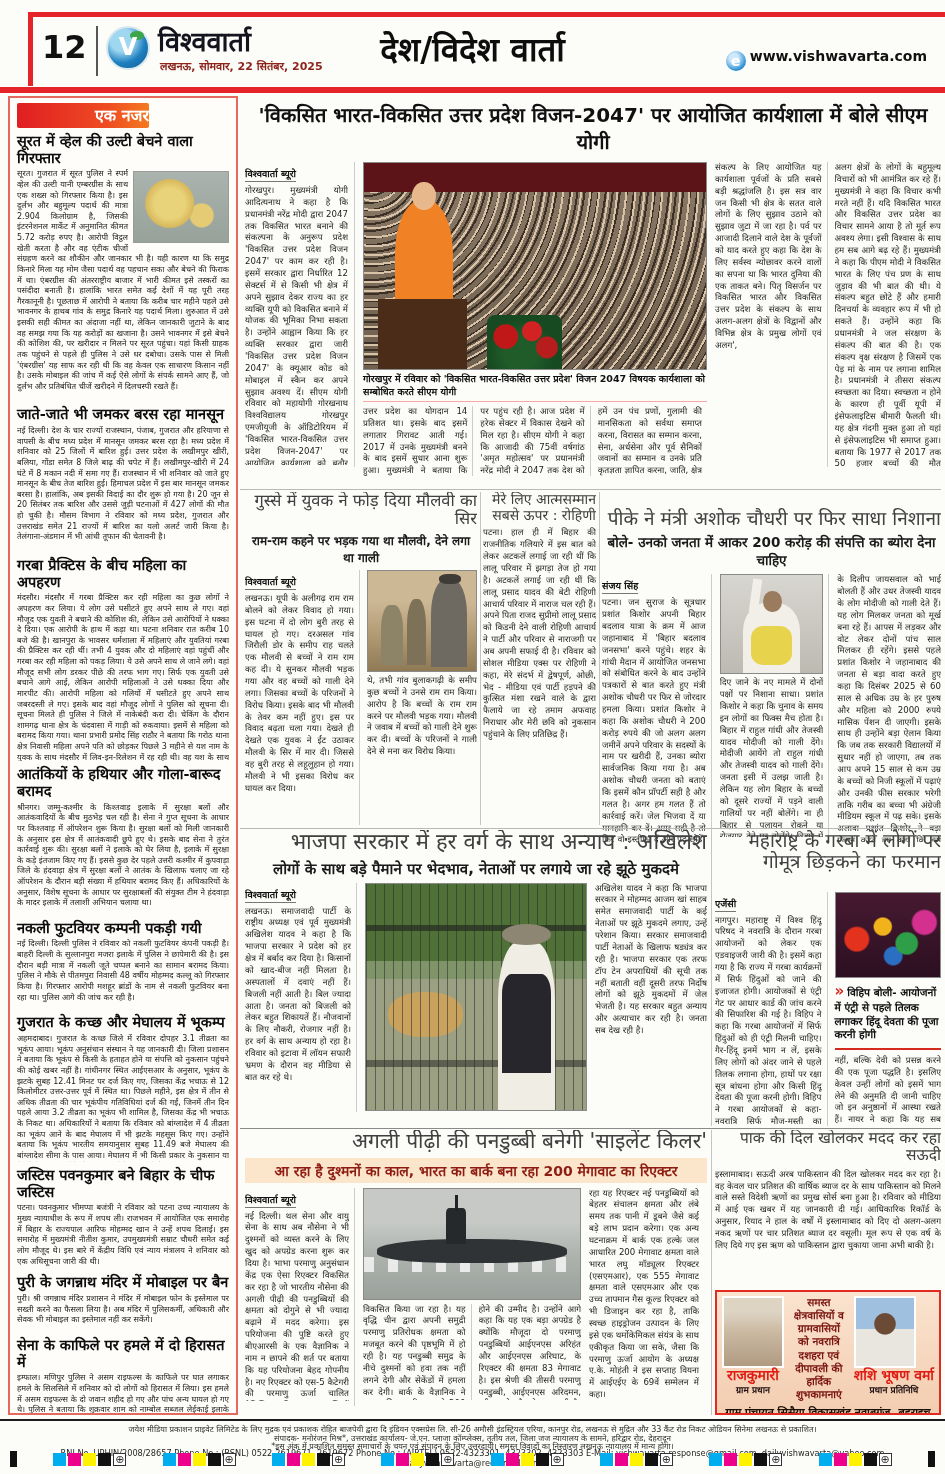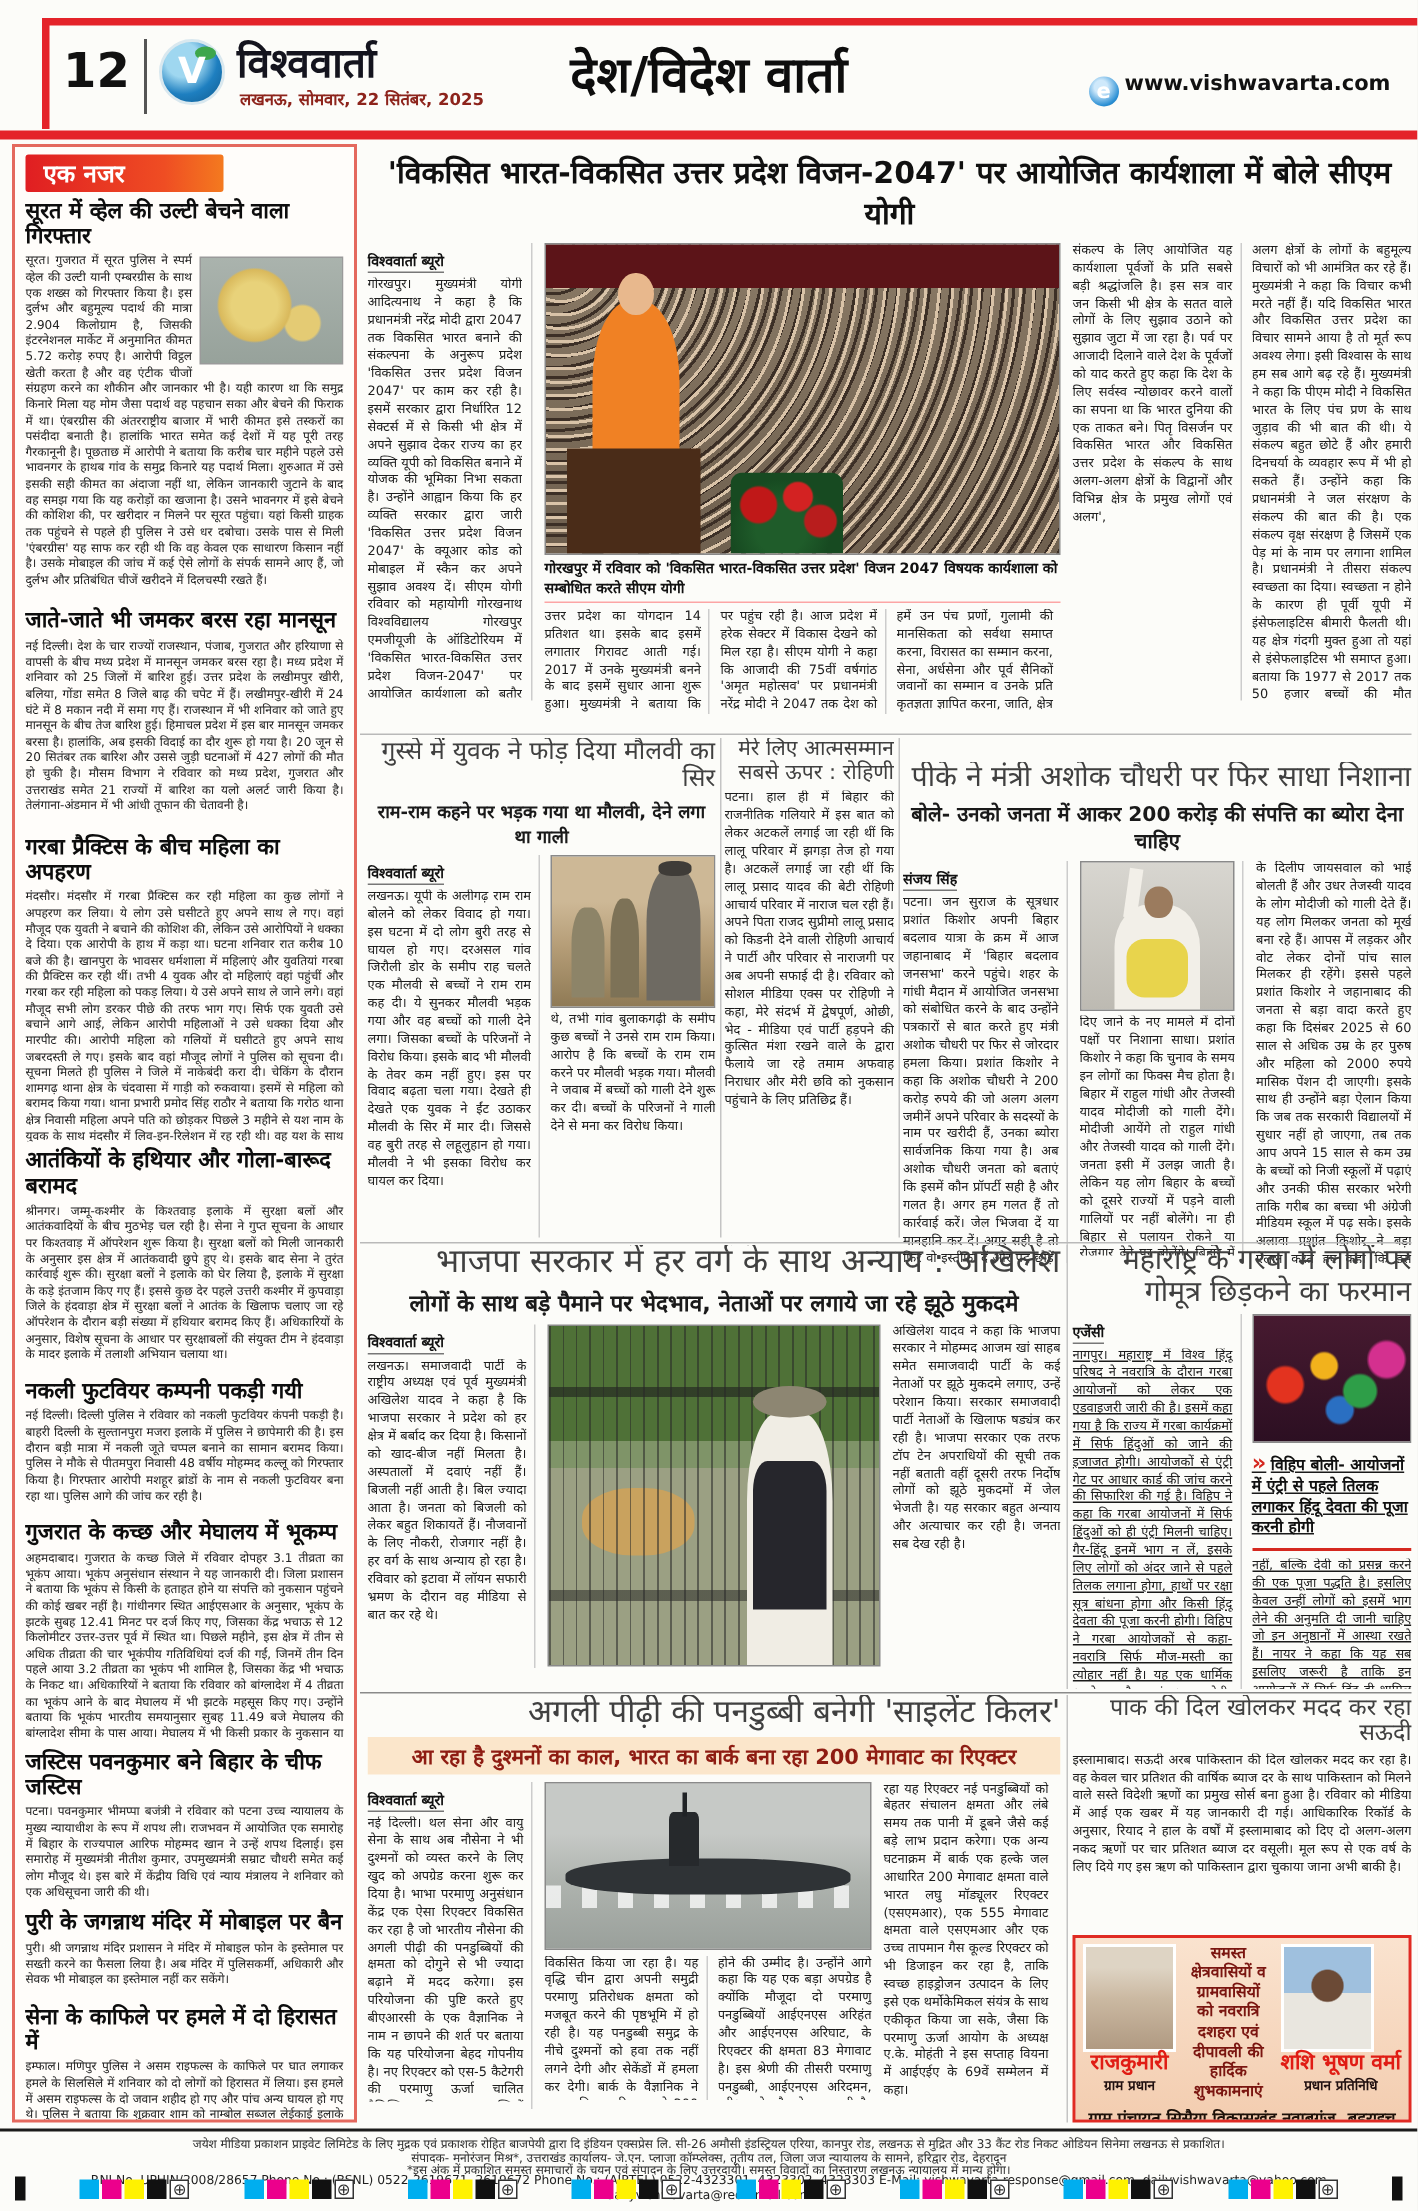--- a/index.html
+++ b/index.html
@@ -18,21 +18,21 @@
   .hdr-date { position:absolute; left:160px; top:58px; font-size:11px; font-weight:bold; color:#8d241c; }
   .hdr-section { position:absolute; left:0; right:0; top:26px; text-align:center; font-size:33px; font-weight:bold; color:#0d0d0d; }
   .hdr-web { position:absolute; right:18px; top:48px; font-size:14px; font-weight:bold; color:#111; }
   .hdr-web .eicon { display:inline-block; width:20px; height:20px; border-radius:50%; vertical-align:-5px; margin-right:4px;
           background:radial-gradient(circle at 40% 35%, #cfe9fb 0 25%, #2a8fd4 70%, #145f96 100%);
           color:#fff; text-align:center; line-height:20px; font-size:14px; font-weight:bold; }
 
   
   .aside { position:absolute; left:8px; top:96px; width:230px; height:1319px; border:2px solid #e4695e; background:#fffdfa; padding:5px 7px; overflow:hidden; }
   .ng-title { width:132px; height:25px; background:linear-gradient(90deg,#e01e22,#ef4d23 70%,#f47a1f); color:#fff;
-              font-size:16px; font-weight:bold; line-height:25px; padding-left:12px; margin-bottom:4px; border-radius:2px; }
+              font-size:16px; font-weight:bold; line-height:25px; padding-left:12px; margin-bottom:4px; border-radius:2px;text-align:right; }
   .ng-head { font-size:14.5px; font-weight:bold; color:#0d0d0d; line-height:1.15; margin:5px 0 3px; }
   .ng-body { font-size:8px; line-height:1.33; text-align:justify; color:#222; overflow:hidden; }
   .ng-img { float:right; width:96px; height:72px; margin:2px 0 3px 5px; border:1px solid #9a9a9a;
             background:radial-gradient(circle at 38% 45%, #e8d27a 0 22%, #d9b95c 34%, transparent 36%),
                        radial-gradient(circle at 72% 62%, #e4cb74 0 14%, transparent 16%),
                        linear-gradient(#aab3ad,#97a29b); }
 
   
   .bt { font-size:8.6px; line-height:1.38; text-align:justify; color:#1c1c1c; overflow:hidden; }
   .byline { font-size:9.5px; font-weight:bold; color:#111; border-bottom:1px solid #777; display:inline-block; padding-bottom:1px; margin-bottom:3px; }
@@ -108,21 +108,21 @@
   .ak-fence { position:absolute; inset:0; background:repeating-linear-gradient(90deg, rgba(40,40,40,.55) 0 1px, transparent 1px 9px),
               linear-gradient(transparent 0 18%, rgba(30,30,30,.6) 18% 21%, transparent 21% 78%, rgba(30,30,30,.5) 78% 81%, transparent 81%); }
   .ak-lion { position:absolute; left:10%; top:48%; width:34%; height:20%; border-radius:45%; background:#c9a25e; }
   .ak-man { position:absolute; right:14%; top:26%; width:26%; height:74%; border-radius:35% 35% 0 0; background:#f0ede4; }
   .ak-vest { position:absolute; right:16%; top:40%; width:22%; height:44%; border-radius:20% 20% 0 0; background:#26262c; }
   .ak-hat { position:absolute; right:16%; top:18%; width:22%; height:9%; border-radius:50%; background:#8d8672; }
 
   
   .garba { position:absolute; left:715px; top:830px; width:226px; height:296px; overflow:hidden; }
   .garba-h { font-size:19px; }
-  .garba-row { display:flex; gap:7px; margin-top:3px; height:252px;text-decoration:underline; }
+  .garba-row { display:flex; gap:7px; margin-top:19px; height:252px; }
   .garba-row > div { flex:1; }
   .garba-photo { width:100%; height:86px; border:1px solid #8a8a8a; margin-bottom:4px;
       background:radial-gradient(circle at 20% 55%, #e3331f 0 12%, transparent 14%),
                  radial-gradient(circle at 45% 40%, #f2b21c 0 11%, transparent 13%),
                  radial-gradient(circle at 68% 60%, #2e9e48 0 12%, transparent 14%),
                  radial-gradient(circle at 85% 35%, #d4308f 0 11%, transparent 13%),
                  radial-gradient(circle at 55% 75%, #2a6fc2 0 10%, transparent 12%),
                  linear-gradient(#471a30,#2c0f22); }
   .pullq { font-size:10.5px; font-weight:bold; line-height:1.3; color:#101010; border-bottom:2px solid #d5281f; padding-bottom:6px; }
   .pullq .pq-icon { color:#d5281f; font-size:15px; font-weight:bold; margin-right:3px; }

